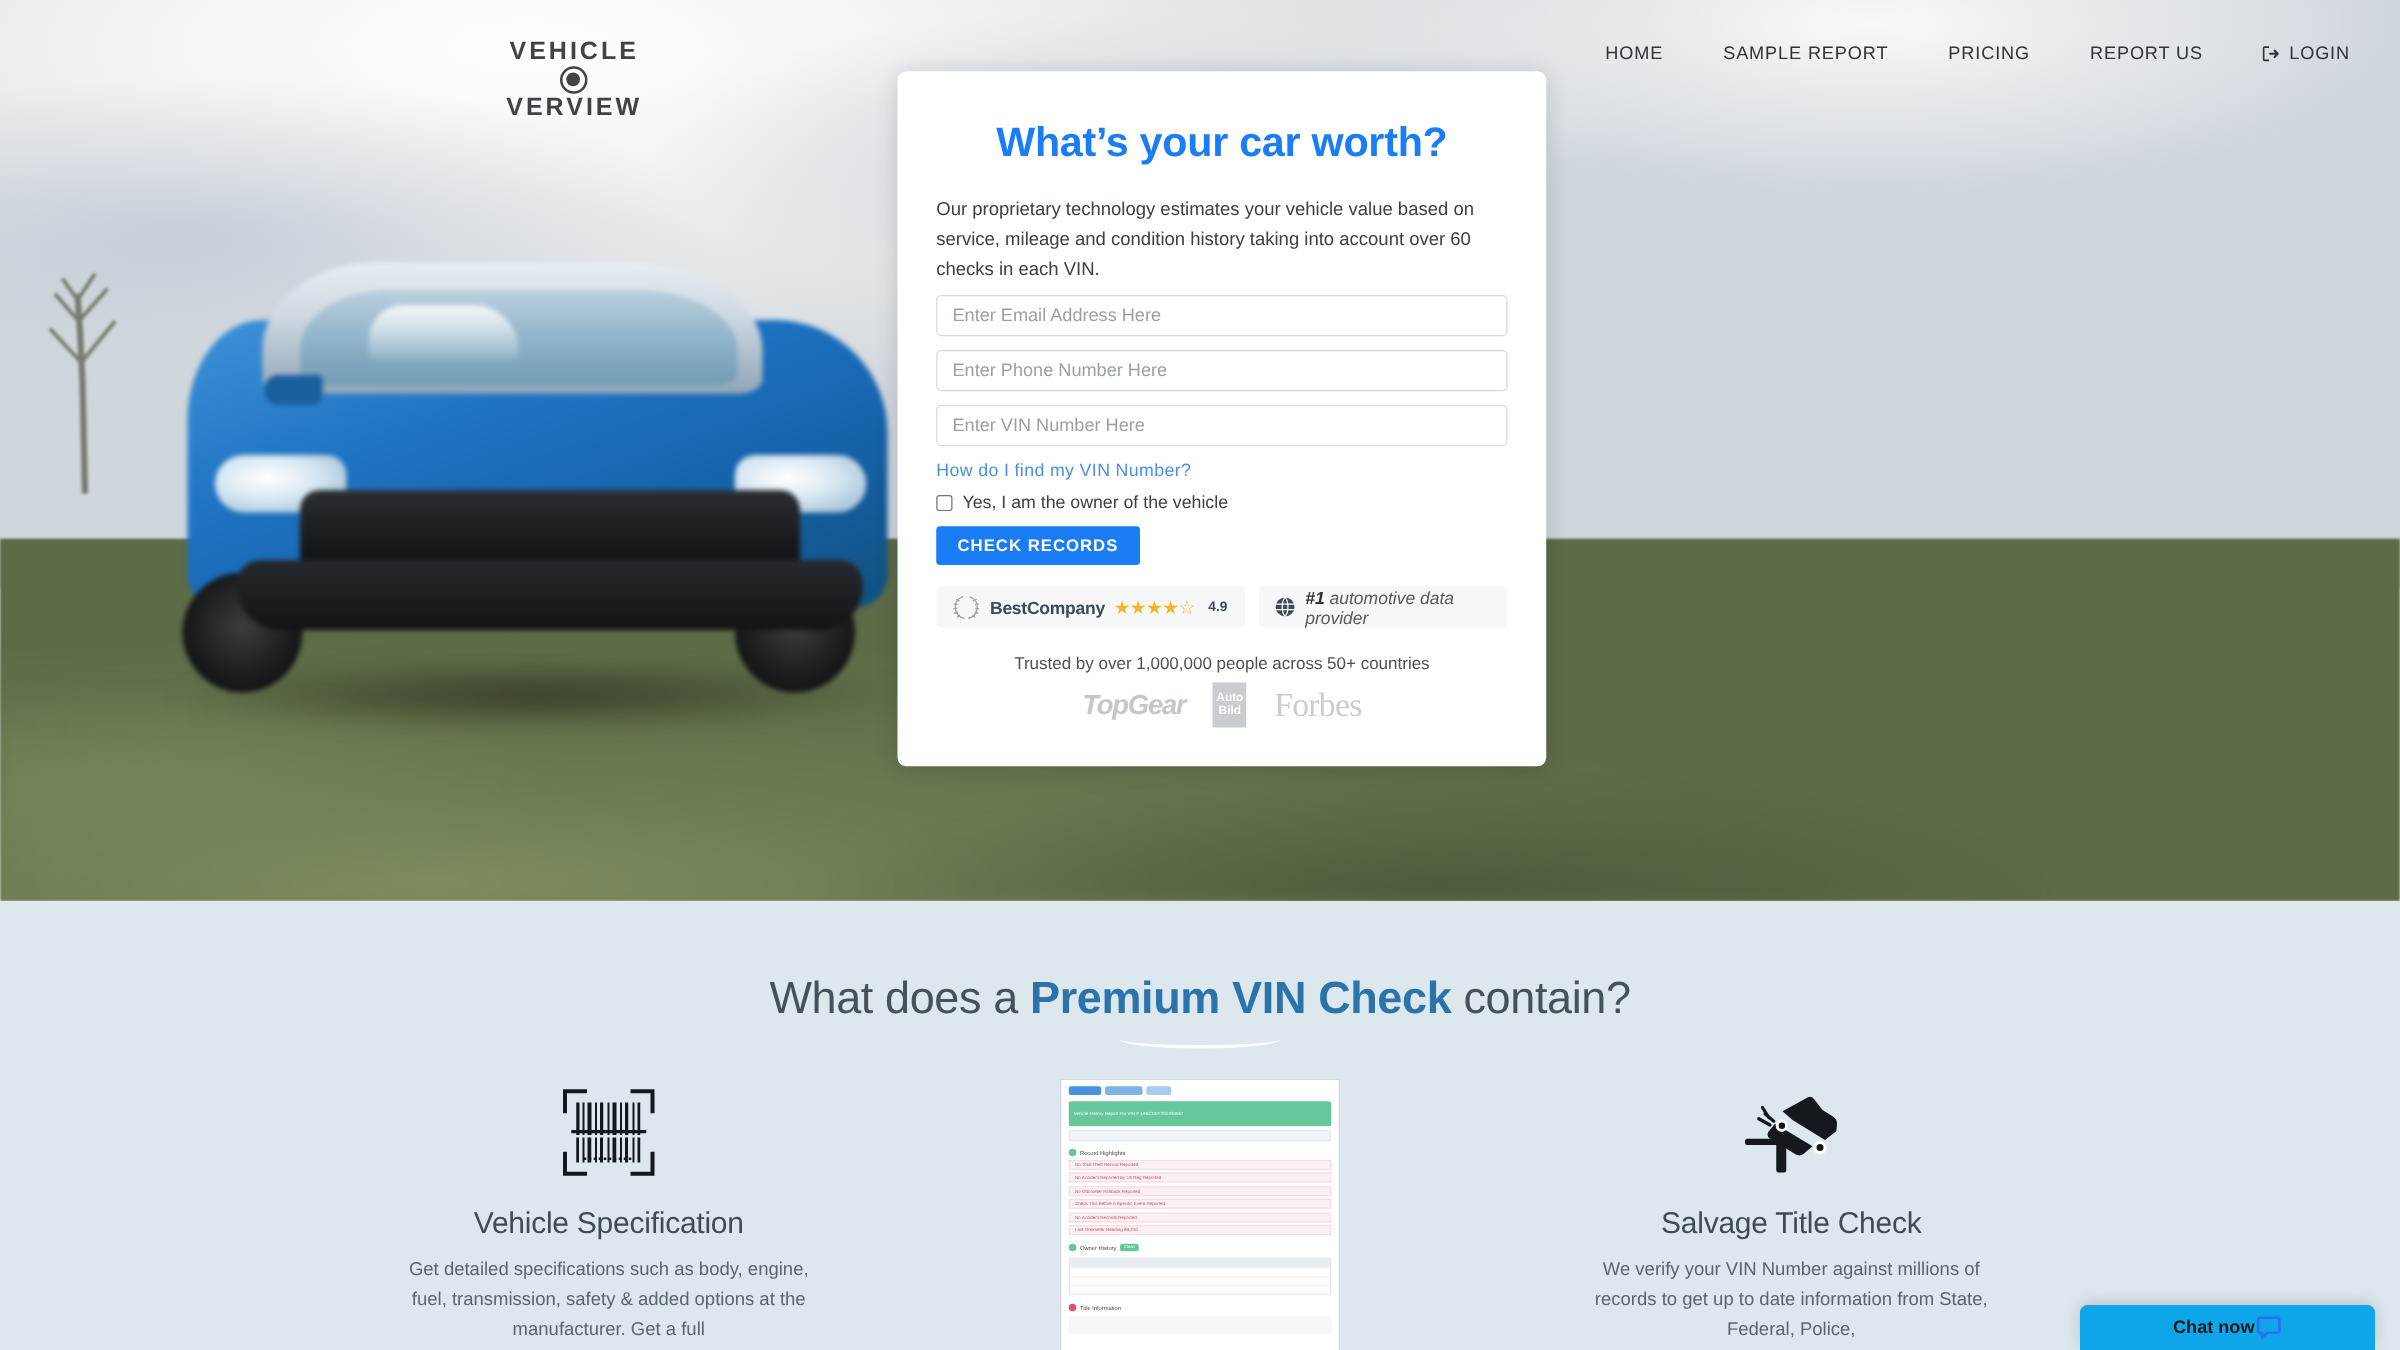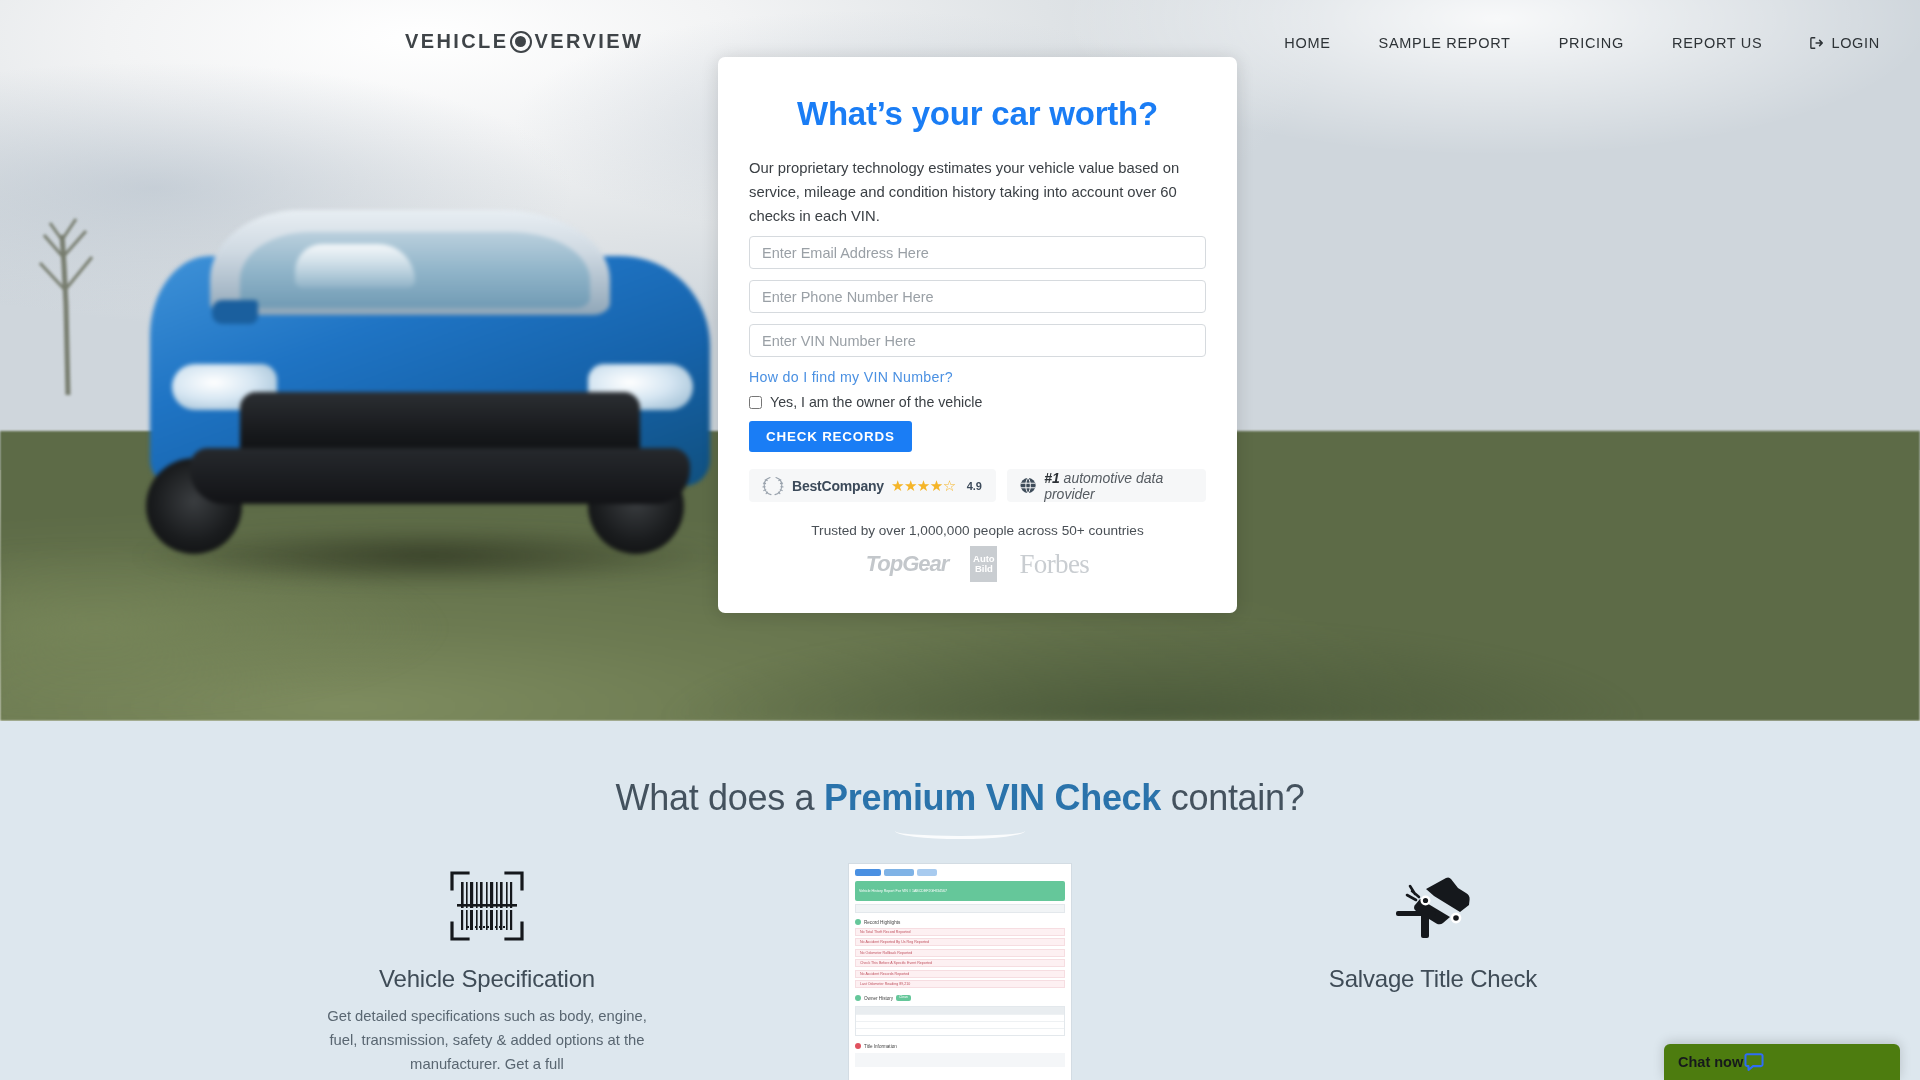--- a/index.html
+++ b/index.html
@@ -115,20 +115,21 @@
   
   .nav {
     position:absolute; left:0; top:0; width:1920px; height:80px;
     display:flex; align-items:center; z-index:20;
   }
   .logo {
     position:absolute; left:405px; top:30px;
     display:flex; align-items:center; gap:0;
     font-size:20px; font-weight:700; letter-spacing:2.4px; color:#3f4448;
     white-space:nowrap;
+    flex-direction:column;
   }
   .logo-o {
     display:inline-block; width:22px; height:22px; border-radius:50%;
     border:2.5px solid #3f4448; position:relative; margin:0 2px;
     vertical-align:middle;
   }
   .logo-o::after {
     content:""; position:absolute; left:3px; top:3px;
     width:11px; height:11px; border-radius:50%; background:#3f4448;
   }
@@ -262,23 +263,23 @@
   .pm-trow { height:7px; border-top:1px solid #eef1f3; }
   .pm-badge {
     display:inline-block; height:6px; padding:0 3px; background:#65c79a;
     border-radius:2px; font-size:3.4px; color:#fff;
   }
   .pm-foot { margin-top:4px; height:14px; background:#f4f6f8; }
 
   
   .chat {
     position:absolute; right:20px; bottom:0; width:236px; height:36px;
-    background:#4d7c0f; border-radius:6px 6px 0 0;
+    background:#0ea5e9; border-radius:6px 6px 0 0;
     box-shadow:0 -2px 12px rgba(0,0,0,.17);
-    display:flex; align-items:center; justify-content:flex-start;
+    display:flex; align-items:center; justify-content:center;
     padding:0 14px; z-index:40; cursor:pointer;
   }
   .chat-label { font-size:14.5px; font-weight:700; color:#16191c; }
 </style>
 </head>
 <body>
 
 <div class="hero">
   <div class="hero-bg">
     <div class="sky"></div>
@@ -511,20 +512,21 @@
             <circle cx="35.5" cy="27.5" r="2.6"></circle>
             <circle cx="66" cy="45" r="5.4" fill="#fff"></circle>
             <circle cx="66" cy="45" r="2.8"></circle>
             <path d="M8 38 H44 a2 2 0 0 1 2 2 v1 a2 2 0 0 1-2 2 H8 a2 2 0 0 1-2-2 v-1 a2 2 0 0 1 2-2 z"></path>
             <path d="M40 41 h4 a2 2 0 0 1 2 2 v20 a2 2 0 0 1-2 2 h-4 a2 2 0 0 1-2-2 v-20 a2 2 0 0 1 2-2 z" transform="translate(-7,0)"></path>
             <path d="M22 18 l7 6 M17 22 l9 5 M20 13 l5 8" stroke="#15181c" stroke-width="2.6" fill="none" stroke-linecap="round"></path>
           </g>
         </svg>
       </div>
       <h3>Salvage Title Check</h3>
+      <p>We verify your VIN Number against millions of records to get up to date information from State, Federal, Police,</p>
     </div>
 
   </div>
 </div>
 
 <div class="chat">
   <span class="chat-label">Chat now</span>
   <svg width="22" height="22" viewBox="0 0 24 24">
     <path d="M4.5 3.5 h15 a1.8 1.8 0 0 1 1.8 1.8 v9.4 a1.8 1.8 0 0 1-1.8 1.8 H11 l-5 4.2 v-4.2 H4.5 a1.8 1.8 0 0 1-1.8-1.8 V5.3 a1.8 1.8 0 0 1 1.8-1.8 z" fill="none" stroke="#2f6df6" stroke-width="2.2" stroke-linejoin="round"></path>
   </svg>

